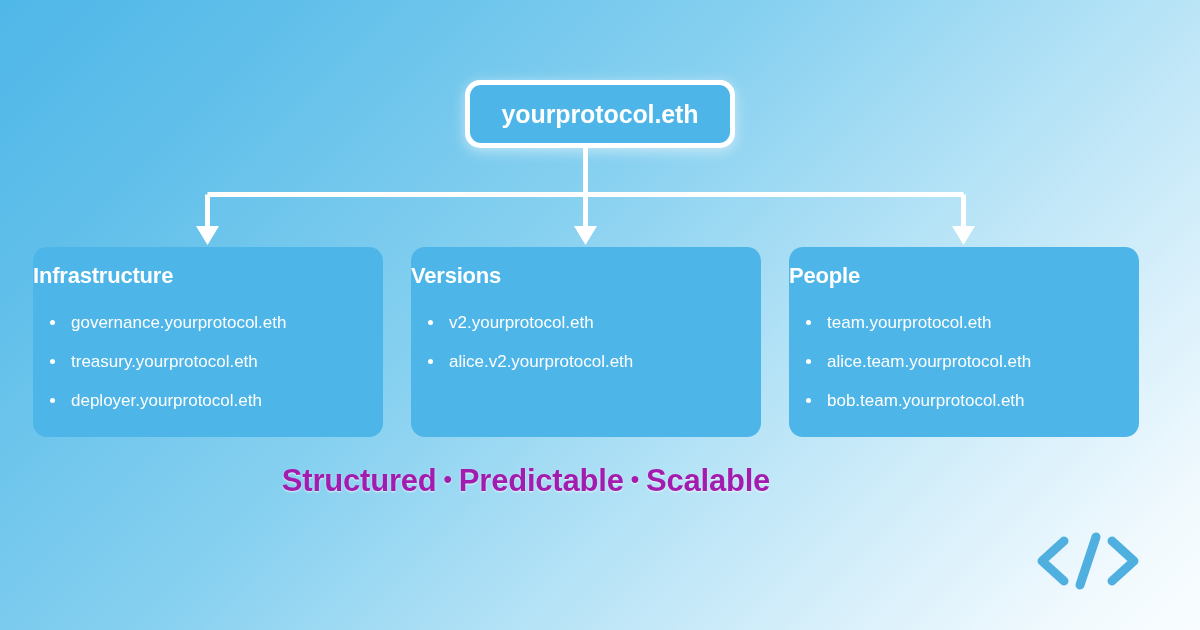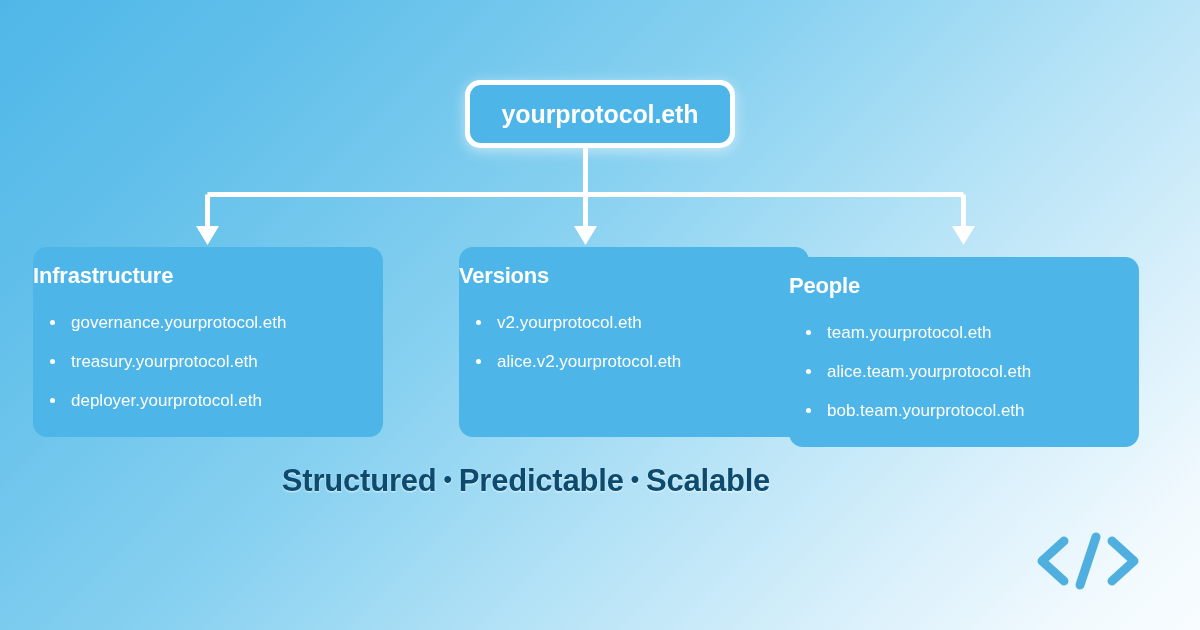--- a/index.html
+++ b/index.html
@@ -73,22 +73,22 @@
   .card {
     position:absolute;
     top:247px;
     width:350px;
     height:190px;
     border-radius:14px;
     background:#4db5e8;
     padding:16px 0 0 0;
   }
   #card-0 { left:33px; }
-  #card-1 { left:411px;margin-left:48px; }
-  #card-2 { left:789px;margin-top:10px; }
+  #card-1 { left:411px; }
+  #card-2 { left:789px; }
 
   .card-title {
     text-align:left;
     color:#ffffff;
     font-size:22px;
     font-weight:bold;
     letter-spacing:-.2px;
     margin-bottom:14px;
   }
 
@@ -115,21 +115,21 @@
 
   
   #tagline {
     position:absolute;
     left:0;
     top:463px;
     width:1052px;
     text-align:center;
     font-size:31px;
     font-weight:bold;
-    color:#0c4a6e;
+    color:#a21caf;
     letter-spacing:-.2px;
     text-shadow:0 1px 2px rgba(255,255,255,.75);
   }
   #tagline .sep {
     display:inline-block;
     margin:0 7px;
     position:relative;
     top:-4px;
     font-size:24px;
   }

